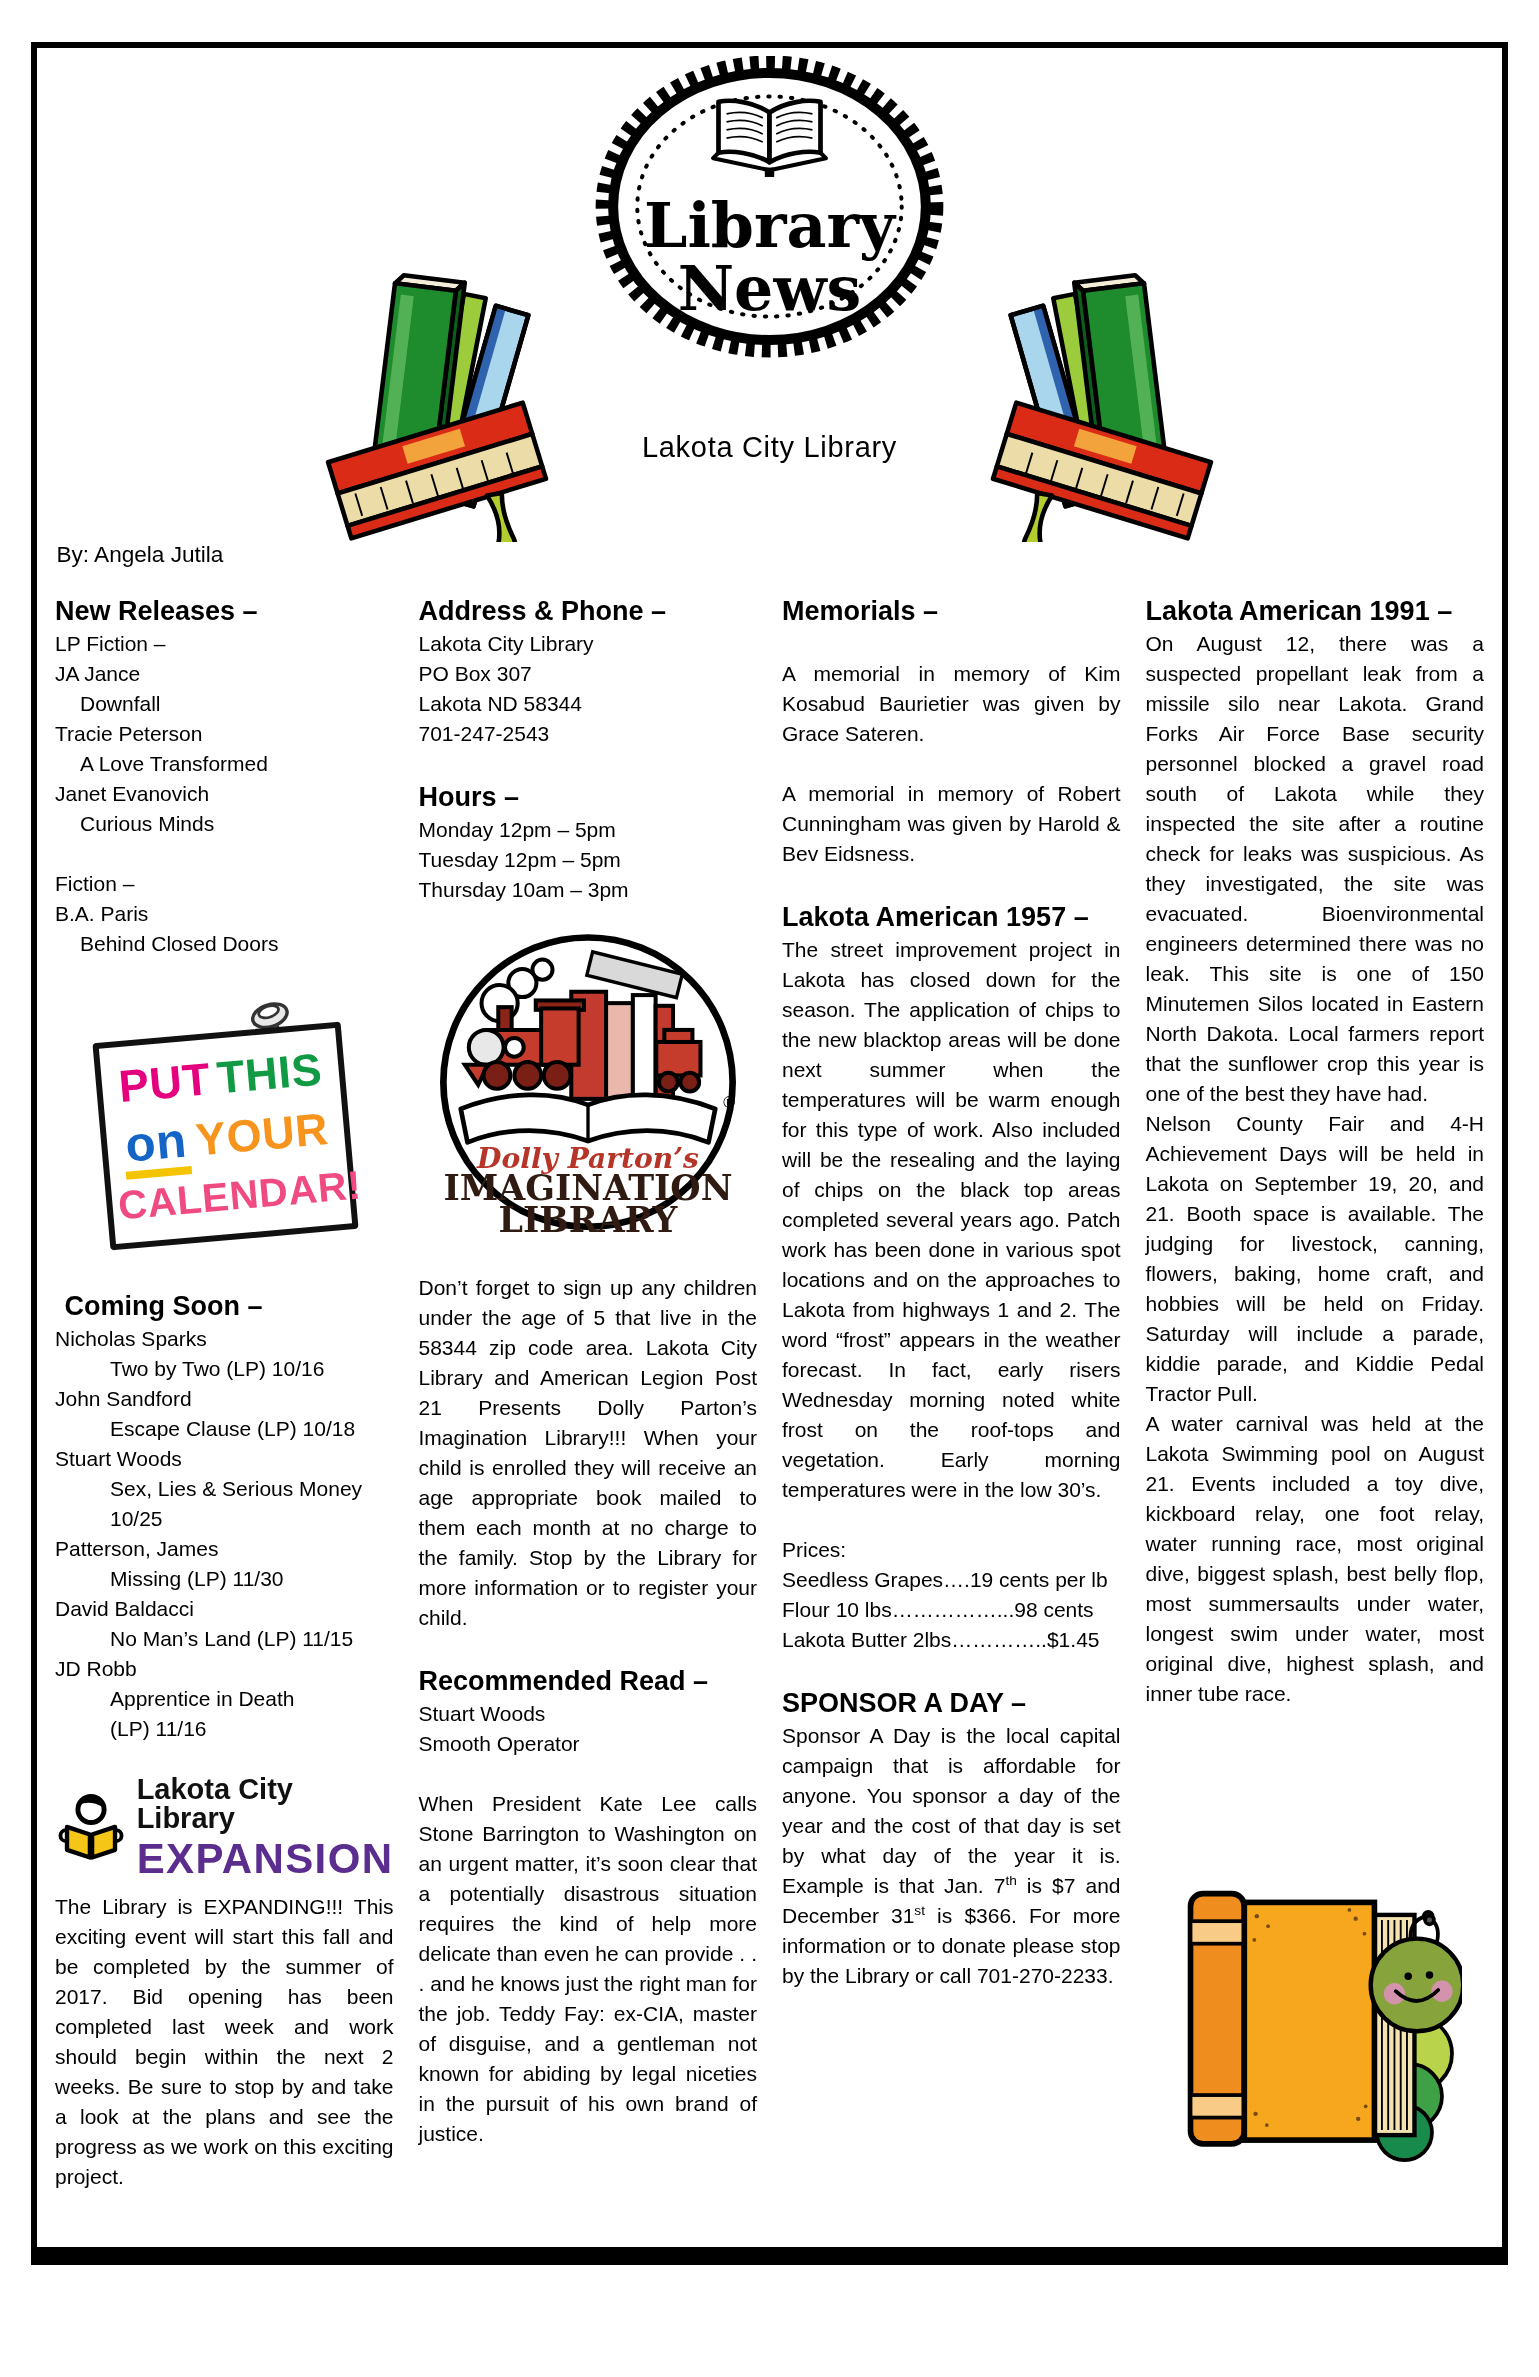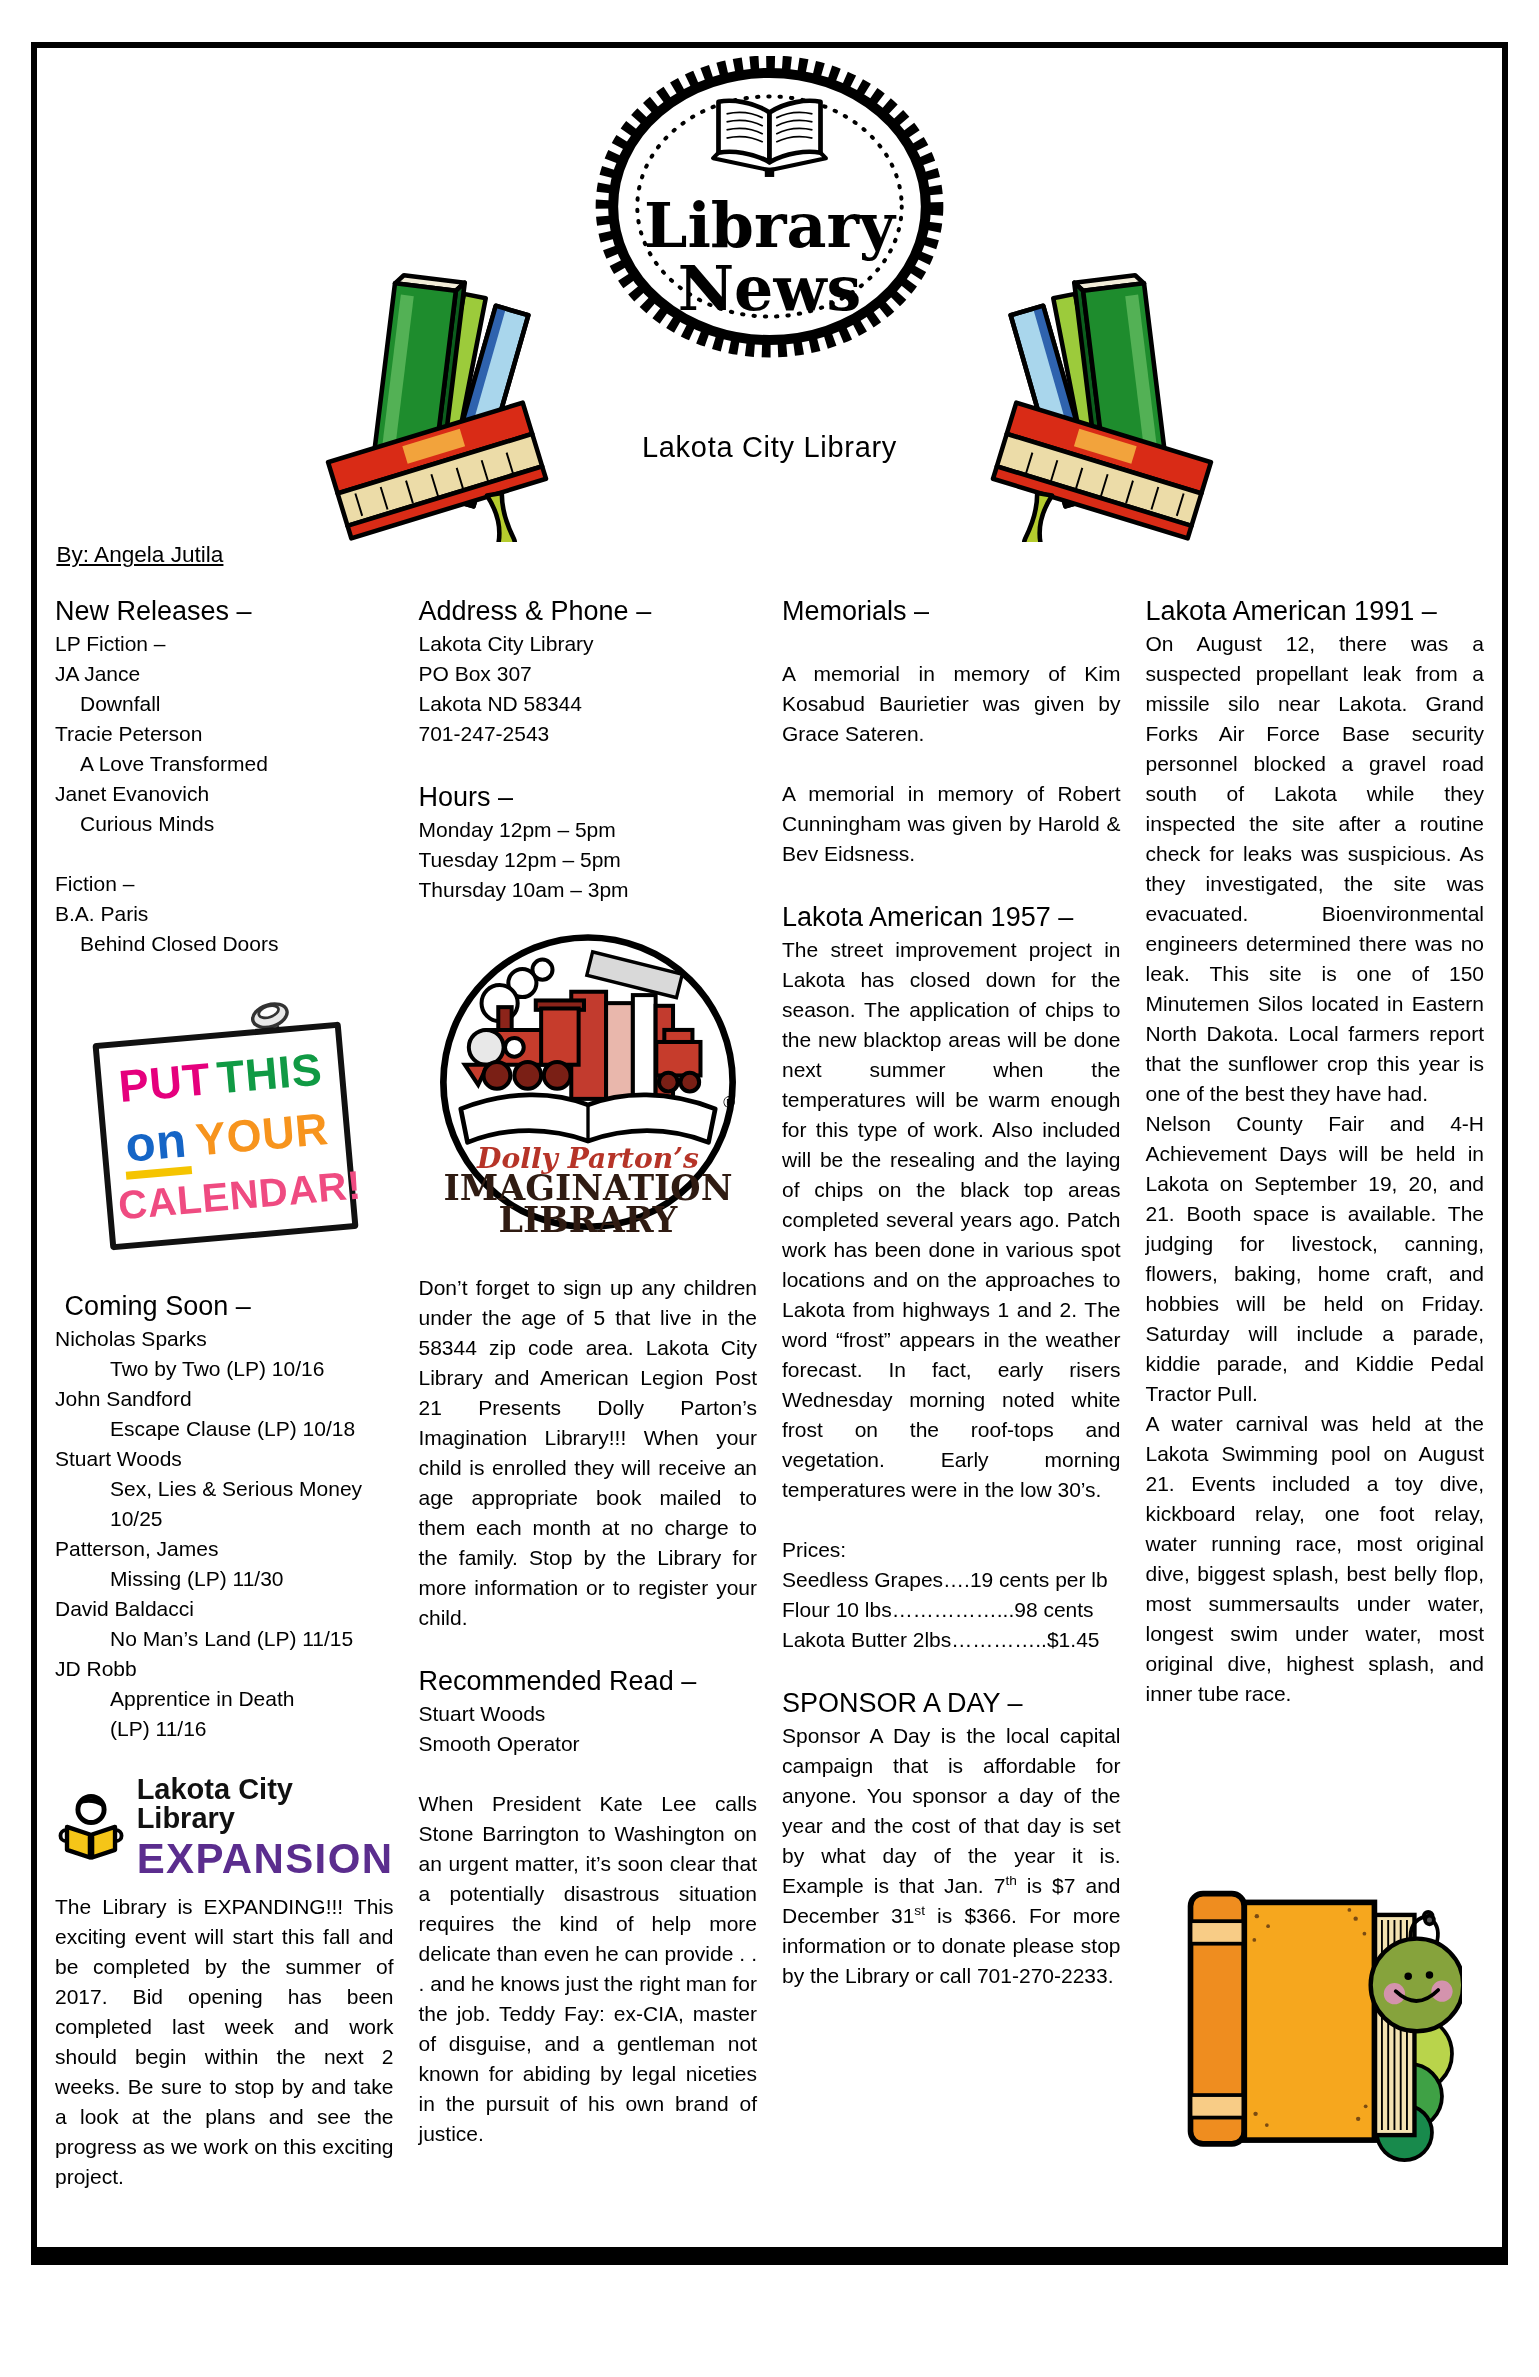--- a/index.html
+++ b/index.html
@@ -15,25 +15,25 @@
   
   .masthead { position:relative; height:479px; }
   .badge { display:block; margin:0 auto; }
   .books { position:absolute; top:212px; }
   .books.left  { left:259px; }
   .books.right { right:259px; transform:scaleX(-1); }
   .subtitle {
     position:absolute; top:375px; left:0; width:100%;
     text-align:center; font-size:29px; letter-spacing:0.7px;
   }
-  .byline { font-size:22.6px; margin:6.8px 0 0 1.4px;text-decoration:underline; }
+  .byline { font-size:22.6px; margin:6.8px 0 0 1.4px; }
   
   .columns { display:flex; gap:25px; margin-top:25px; }
   .col { flex:1; min-width:0; font-size:21px; line-height:30px; }
-  .col-heading { font-size:27px; line-height:36px; font-weight:normal; margin:0; }
+  .col-heading { font-size:27px; line-height:36px; font-weight:bold; margin:0; }
   .line { white-space:nowrap; }
   .ind1 { padding-left:25px; }
   .ind2 { padding-left:55px; }
   .para { text-align:justify; margin:0; }
   .gap   { height:30px; }
   sup { font-size:13.7px; line-height:0; }
   
   .calendar-wrap { position:relative; width:260px; margin:44px auto 11px auto; height:274px; }
   .calendar-sign {
     position:absolute; left:6.8px; top:29px; width:226px;

